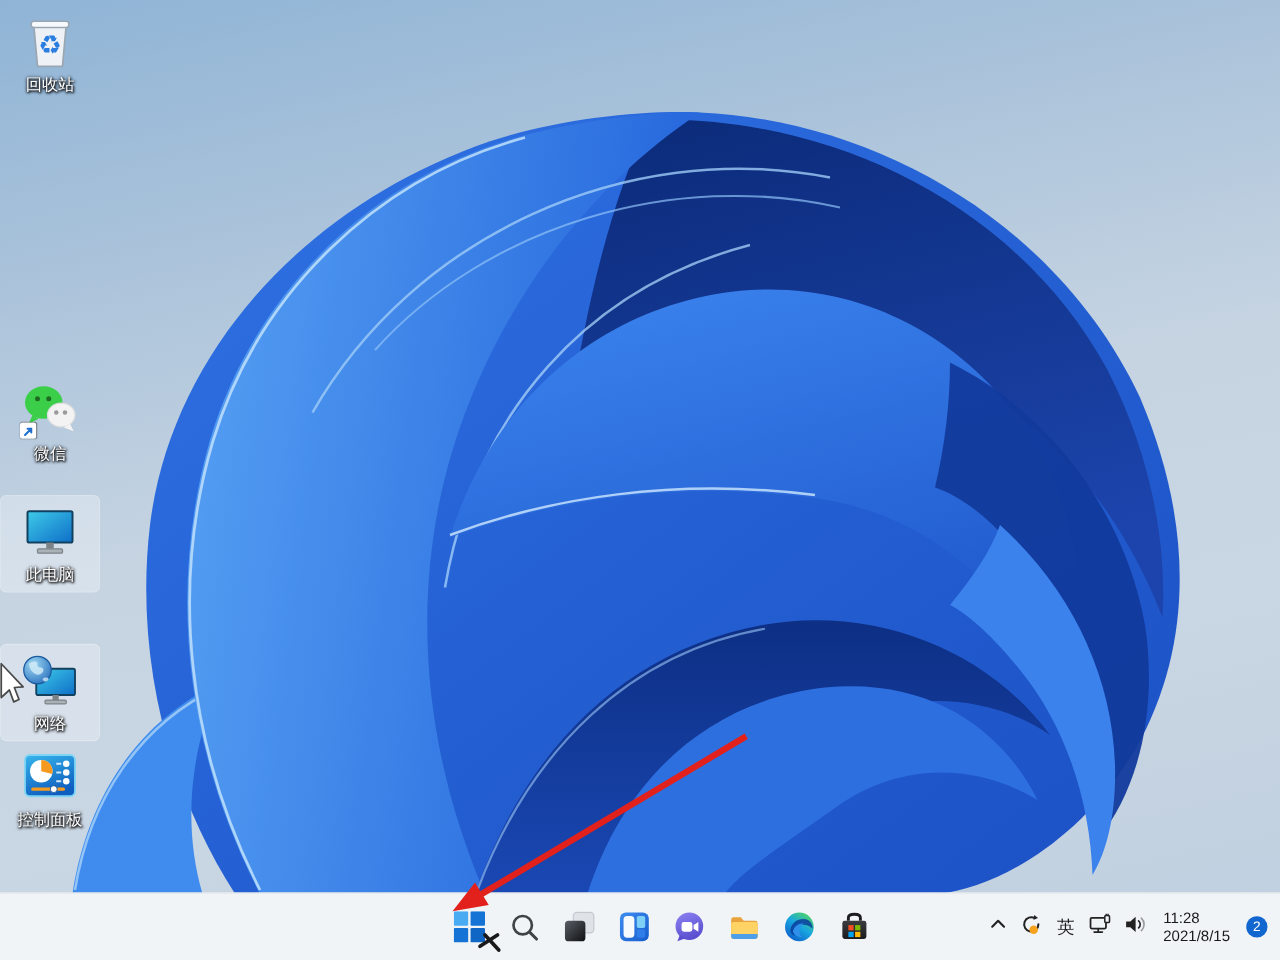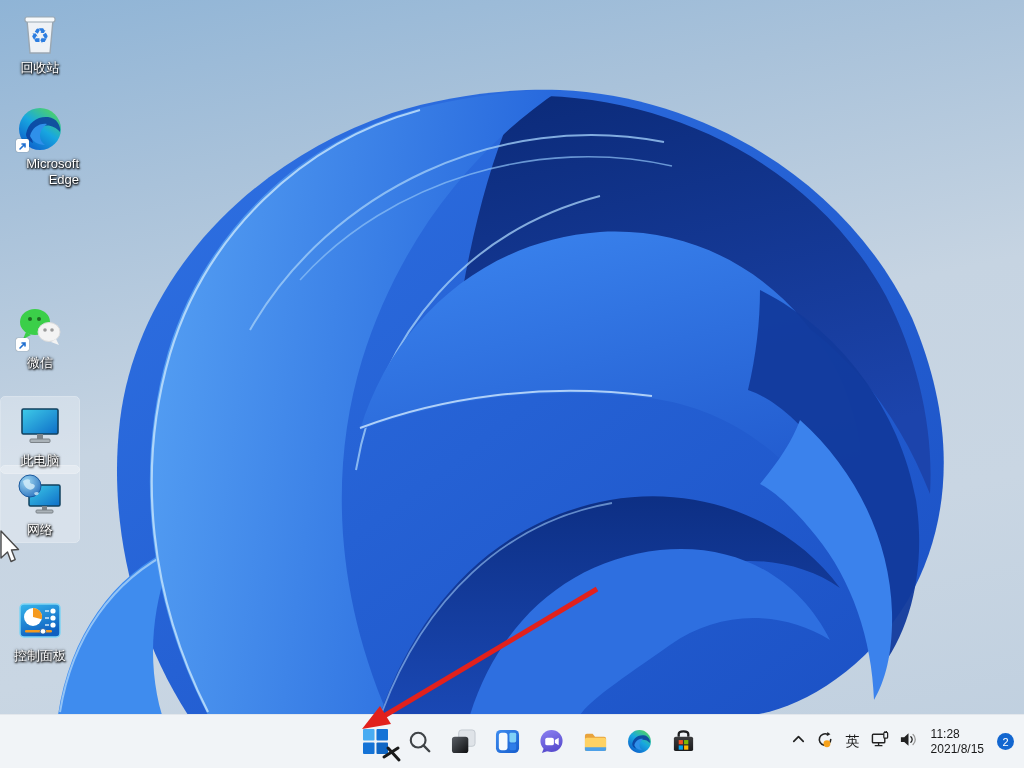--- a/index.html
+++ b/index.html
@@ -8,24 +8,24 @@
     font-family:"Liberation Sans","DejaVu Sans",sans-serif;
     background:linear-gradient(168deg,#8fb4d6 0%,#a9c2da 22%,#c6d4e2 48%,#c9d6e3 70%,#bfcfdf 100%);
   }
   .wallpaper{position:absolute;inset:0;pointer-events:none;}
   
   .dicon{
     position:absolute;left:1px;width:78px;
     display:flex;flex-direction:column;align-items:center;
     padding:5px 0 4px 0;border-radius:4px;box-sizing:border-box;
   }
-  .dicon.selected{background:rgba(255,255,255,.30);outline:1px solid rgba(255,255,255,.42);}
+  .dicon.selected{background:rgba(255,255,255,.30);outline:1px solid rgba(255,255,255,.42);font-family:Liberation Mono, monospace;}
   .dicon .art{width:48px;height:48px;position:relative;}
   .dicon .label{
-    margin-top:3px;font-size:13px;color:#fff;text-align:right;line-height:1.2;
+    margin-top:3px;font-size:13px;color:#fff;text-align:left;line-height:1.2;
     text-shadow:0 1px 2px rgba(0,0,0,.95),0 0 3px rgba(0,0,0,.75),1px 1px 2px rgba(0,0,0,.9);
   }
   .shortcut-badge{position:absolute;left:0;bottom:1px;width:13px;height:13px;background:#fff;
     border-radius:2px;box-shadow:0 0 1px rgba(0,0,0,.6);display:flex;align-items:center;justify-content:center;}
   
   .taskbar{
     position:absolute;left:0;bottom:0;width:1024px;height:53px;
     background:#f1f4f7;border-top:1px solid #e3e7ec;
   }
   .tb-center{
@@ -101,42 +101,20 @@
     <div class="art">
       <svg viewBox="0 0 48 48" width="48" height="48">
         <path d="M11,11 h26 l-3,33 h-20 Z" fill="#eef2f6" stroke="#9aa7b2" stroke-width="1.4"></path>
         <rect x="9" y="8" width="30" height="5" rx="2" fill="#f7fafc" stroke="#9aa7b2" stroke-width="1.2"></rect>
         <text x="24" y="34" text-anchor="middle" font-size="21" fill="#2b7de0" font-family="DejaVu Sans, sans-serif">♻</text>
       </svg>
     </div>
     <div class="label">回收站</div>
   </div>
 
-  <div class="dicon" style="top:100px">
-    <div class="art">
-      <svg viewBox="0 0 48 48" width="48" height="48">
-        <defs>
-          <linearGradient id="edg1" x1="0.8" y1="0" x2="0.1" y2="1">
-            <stop offset="0" stop-color="#51d561"></stop>
-              <stop offset="0.45" stop-color="#18a7e0"></stop>
-              <stop offset="1" stop-color="#0b55c8"></stop>
-          </linearGradient>
-        </defs>
-        <circle cx="24" cy="24" r="21" fill="url(#edg1)"></circle>
-        <path d="M10,29 C12,17 22,11 32,12 C41,13 45,21 44,27 C39,21 31,19 25,22 C17,26 15,32 17,38 C13,36 10,33 10,29 Z" fill="#0a3e9e" opacity=".85"></path>
-        <path d="M14,31 C16,23 23,18 31,19 C27,22 24,26 24,31 C24,35 26,38 29,40 C22,40 16,36 14,31 Z" fill="#2f90ea"></path>
-      </svg>
-      <span class="shortcut-badge">
-        <svg viewBox="0 0 10 10" width="10" height="10">
-            <path d="M2,8 L7,3 M4,3 h3 v3" stroke="#1f6fd0" stroke-width="1.6" fill="none" stroke-linecap="round"></path>
-          </svg>
-      </span>
-    </div>
-    <div class="label">Microsoft Edge</div>
-  </div>
 
 
   <div class="dicon" style="top:299px">
     <div class="art">
       <svg viewBox="0 0 48 48" width="48" height="48">
         <ellipse cx="19" cy="18" rx="15" ry="13" fill="#3bcf49"></ellipse>
         <path d="M10,28 l-3,7 l8,-4 Z" fill="#3bcf49"></path>
         <circle cx="14" cy="15" r="2" fill="#1d6b21"></circle>
           <circle cx="23" cy="15" r="2" fill="#1d6b21"></circle>
         <ellipse cx="33" cy="28" rx="11" ry="9.5" fill="#f3f3f3" stroke="#dcdcdc"></ellipse>
@@ -163,21 +141,21 @@
             </linearGradient>
           </defs>
         <rect x="6" y="7" width="36" height="25" rx="1.5" fill="url(#mon1)" stroke="#12415f" stroke-width="1.6"></rect>
         <rect x="21" y="32" width="6" height="5" fill="#7b8288"></rect>
         <rect x="14" y="37" width="20" height="3.5" rx="1" fill="#aab2b8" stroke="#7b8288" stroke-width="1"></rect>
       </svg>
     </div>
     <div class="label">此电脑</div>
   </div>
 
-  <div class="dicon selected" style="top:466px">
+  <div class="dicon selected" style="top:516px">
     <div class="art">
       <svg viewBox="0 0 48 48" width="48" height="48">
         <defs>
             <linearGradient id="mon2" x1="0" y1="0" x2="1" y2="1">
           <stop offset="0" stop-color="#3ecbe8"></stop>
               <stop offset="1" stop-color="#0e6ec8"></stop>
             </linearGradient>
         <radialGradient id="glb" cx="0.35" cy="0.3" r="0.9">
           <stop offset="0" stop-color="#9fd8f2"></stop>
               <stop offset="1" stop-color="#1b64b8"></stop>

